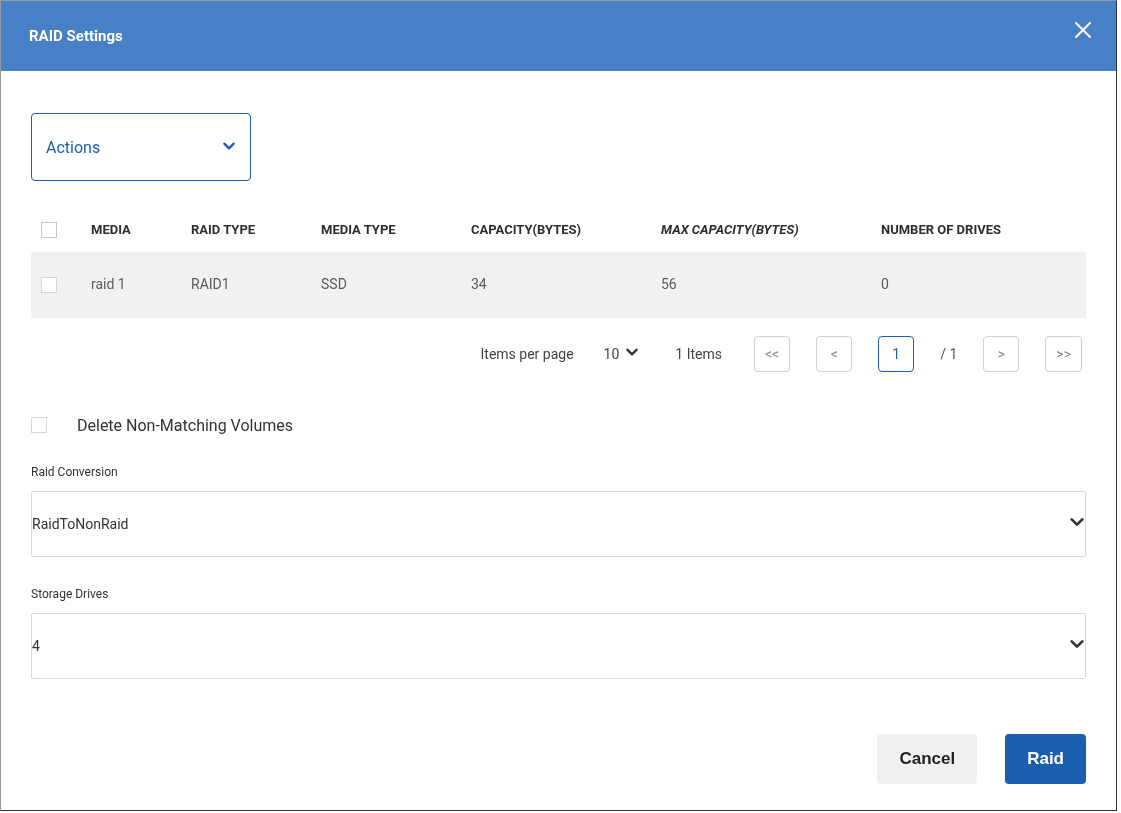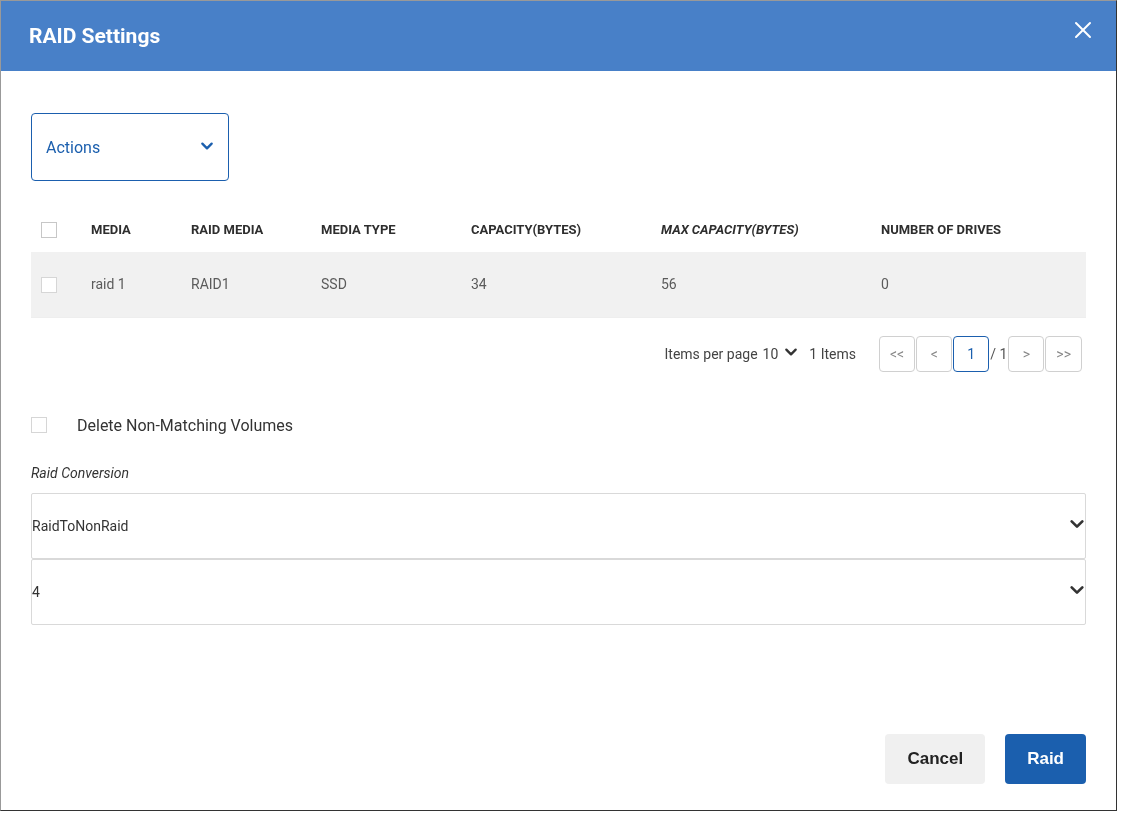--- a/index.html
+++ b/index.html
@@ -24,21 +24,21 @@
   .header {
     background: #4880c8;
     color: #fff;
     height: 70px;
     display: flex;
     align-items: center;
     justify-content: space-between;
     padding: 0 28px 0 28px;
   }
   .header-title {
-    font-size: 21px;
+    font-size: 15px;
     font-weight: 700;
   }
   .close-icon {
     cursor: pointer;
     position: absolute;
     top: 20px;
     right: 24px;
   }
   .close-icon svg { display: block; }
 
@@ -47,21 +47,21 @@
   }
 
   .actions-btn {
     border: 1px solid #1b5fae;
     border-radius: 4px;
     background: #fff;
     color: #1b5fae;
     font-size: 16px;
     padding: 0 14px;
     height: 68px;
-    width: 198px;
+    width: 220px;
     display: flex;
     align-items: center;
     justify-content: space-between;
     cursor: pointer;
   }
   .actions-btn .chev {
     color: #1b5fae;
   }
 
   table.raid {
@@ -89,30 +89,30 @@
     display: inline-block;
     cursor: pointer;
     vertical-align: middle;
   }
   .chk.light { border: 1px solid #d6d6d6; }
 
   .pager {
     display: flex;
     align-items: center;
     justify-content: flex-end;
-    gap: 1px;
+    gap: 26px;
     padding: 18px 4px 0 0;
     font-size: 14px;
     color: #444;
     border-top: 1px solid #eee;
     margin-top: 0;
   }
   .pager .ipp-label { margin-right: 4px; }
   .pager .ipp-val { display: flex; align-items: center; gap: 6px; margin-right: 10px; cursor:pointer; }
-  .pager .items-count { margin-right: 22px; }
+  .pager .items-count { margin-right: 6px; }
   .pgbtn {
     border: 1px solid #d0d0d0;
     border-radius: 4px;
     background: #fff;
     color: #888;
     min-width: 36px;
     height: 36px;
     display: flex;
     align-items: center;
     justify-content: center;
@@ -130,25 +130,24 @@
     margin-top: 44px;
   }
   .del-row {
     display: flex;
     align-items: center;
     gap: 30px;
     font-size: 16px;
     color: #333;
   }
   .field-label {
-    font-size: 14px;
+    font-size: 12px;
     color: #333;
     margin-top: 30px;
     margin-bottom: 12px;
-    font-style: italic;
   }
   .select {
     width: 100%;
     border: 1px solid #d9d9d9;
     border-radius: 2px;
     height: 66px;
     display: flex;
     align-items: center;
     justify-content: space-between;
     padding: 0 0;
@@ -159,21 +158,21 @@
   }
   .select .chev {
     color: #333;
   }
 
   .footer {
     position: absolute;
     bottom: 26px;
     right: 30px;
     display: flex;
-    gap: 20px;
+    gap: 28px;
   }
   .btn {
     border: none;
     border-radius: 4px;
     height: 50px;
     padding: 0 22px;
     font-size: 17px;
     font-weight: 600;
     cursor: pointer;
   }
@@ -208,21 +207,21 @@
       </span>
     </div>
 
     <table class="raid">
       <thead>
         <tr>
           <th style="width:50px;">
             <span class="chk"></span>
           </th>
           <th style="width:100px;">MEDIA</th>
-          <th style="width:130px;">RAID MEDIA</th>
+          <th style="width:130px;">RAID TYPE</th>
           <th style="width:150px;">MEDIA TYPE</th>
           <th style="width:190px;">CAPACITY(BYTES)</th>
           <th style="width:220px;font-style:italic;">MAX CAPACITY(BYTES)</th>
           <th>NUMBER OF DRIVES</th>
         </tr>
       </thead>
       <tbody>
         <tr>
           <td><span class="chk light"></span></td>
           <td>raid 1</td>
@@ -263,20 +262,21 @@
       <div class="field-label">Raid Conversion</div>
       <div class="select">
         <span>RaidToNonRaid</span>
         <span class="chev">
           <svg width="16" height="16" viewBox="0 0 12 12" fill="none" stroke="#333" stroke-width="2" stroke-linecap="round" stroke-linejoin="round">
             <polyline points="2,4 6,8 10,4"></polyline>
           </svg>
         </span>
       </div>
 
+      <div class="field-label">Storage Drives</div>
       <div class="select">
         <span>4</span>
         <span class="chev">
           <svg width="16" height="16" viewBox="0 0 12 12" fill="none" stroke="#333" stroke-width="2" stroke-linecap="round" stroke-linejoin="round">
             <polyline points="2,4 6,8 10,4"></polyline>
           </svg>
         </span>
       </div>
     </div>
 

